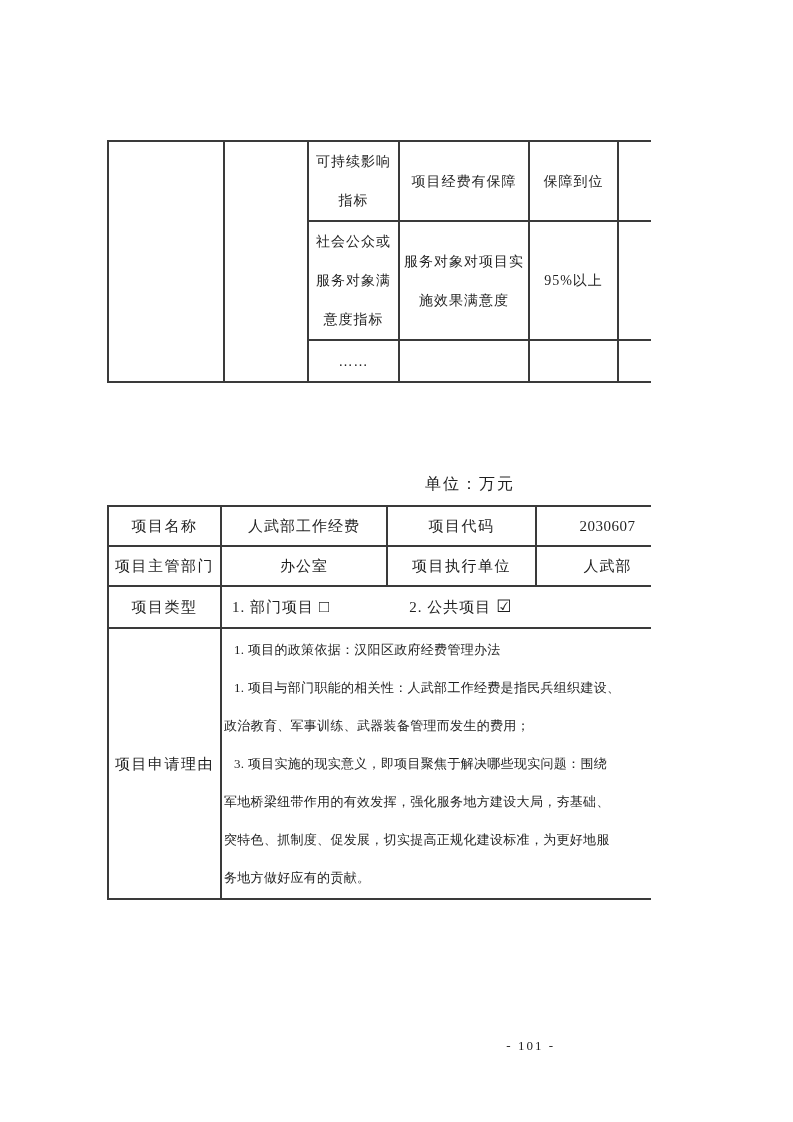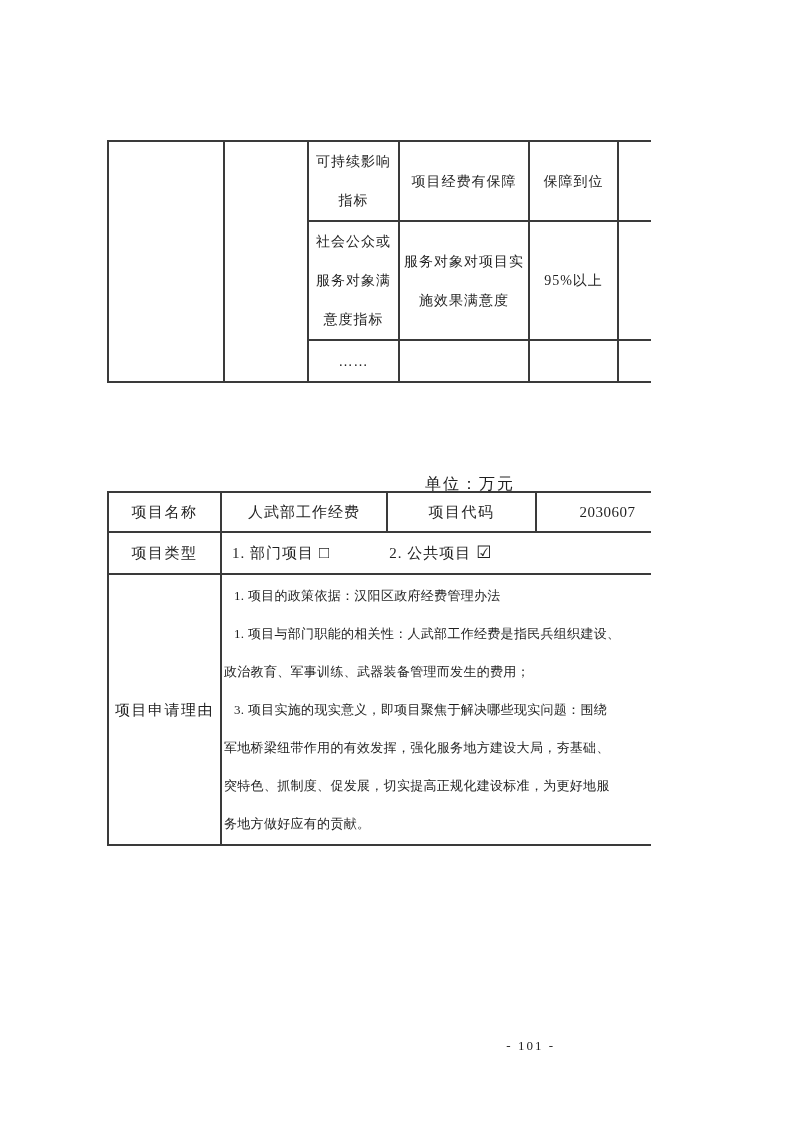--- a/index.html
+++ b/index.html
@@ -46,21 +46,21 @@
   .type-cell {
     text-align: left;
     padding-left: 10px;
   }
   .checkbox-glyph {
     font-size: 17px;
     margin-left: 5px;
     letter-spacing: 0;
   }
   .type-option2 {
-    margin-left: 60px;
+    margin-left: 80px;
   }
   .reason-cell {
     text-align: left;
     padding: 0 2px;
   }
   .reason-cell .text-line {
     font-size: 13px;
     letter-spacing: 0.3px;
     line-height: 38px;
     white-space: nowrap;
@@ -117,33 +117,39 @@
       <td>……</td>
       <td></td>
       <td></td>
       <td></td>
     </tr>
   </tbody>
     </table>
 
   <div class="unit-label">单位：万元</div>
 
-  <table class="project-table" style="left:107px; top:491px; width:571px;">
+  <table class="project-table" style="left:107px; top:505px; width:571px;">
     <colgroup>
       <col style="width:113px">
         <col style="width:166px">
         <col style="width:149px">
         <col style="width:143px">
     </colgroup>
     <tbody>
         <tr style="height:40px">
       <td class="label-cell">项目名称</td>
       <td>人武部工作经费</td>
       <td class="label-cell">项目代码</td>
       <td class="num-cell">2030607</td>
+    </tr>
+    <tr style="height:40px">
+      <td class="label-cell">项目主管部门</td>
+      <td>办公室</td>
+      <td class="label-cell">项目执行单位</td>
+      <td>人武部</td>
     </tr>
     <tr style="height:42px">
       <td class="label-cell">项目类型</td>
       <td class="type-cell" colspan="3">
         <span>1. 部门项目</span><span class="checkbox-glyph">□</span><span class="type-option2">2. 公共项目</span><span class="checkbox-glyph">☑</span>
       </td>
     </tr>
     <tr style="height:271px">
       <td class="label-cell">项目申请理由</td>
       <td class="reason-cell" colspan="3">

